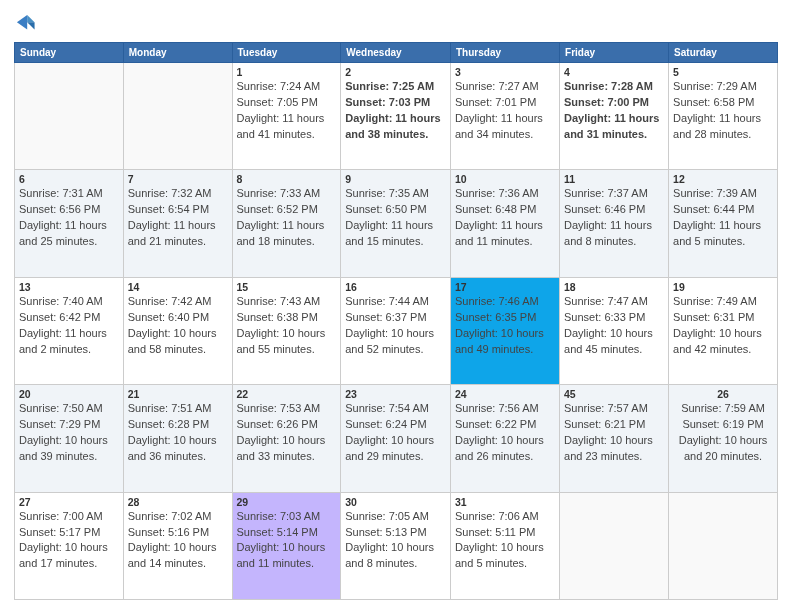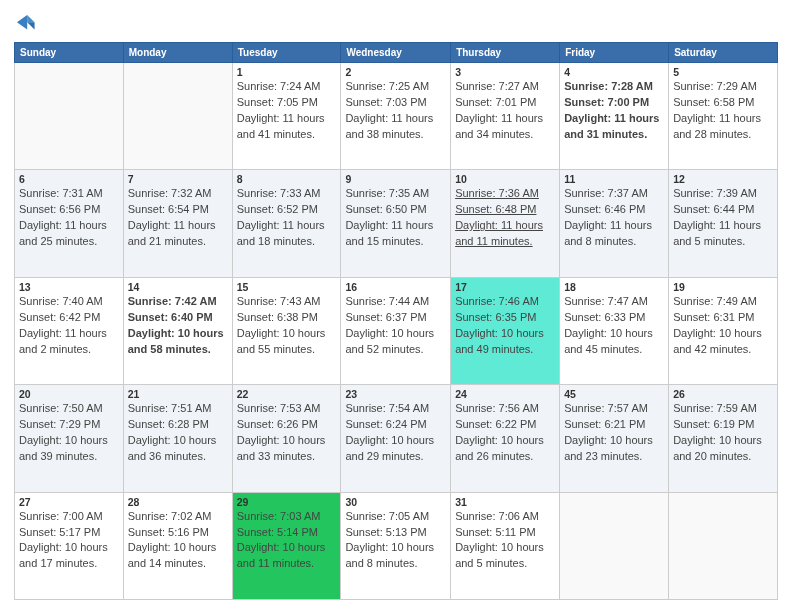--- a/index.html
+++ b/index.html
@@ -140,21 +140,21 @@
           <td class="empty-cell"></td>
           <td class="empty-cell"></td>
           <td style="background-color: rgb(255, 255, 255);">
             <span class="day-num">1</span>
             <div class="day-info" style="white-space: pre-line;">Sunrise: 7:24 AM
 Sunset: 7:05 PM
 Daylight: 11 hours and 41 minutes.</div>
           </td>
           <td style="background-color: rgb(255, 255, 255);">
             <span class="day-num">2</span>
-            <div class="day-info" style="white-space: pre-line;">Sunrise: 7:25 AM
+            <div class="day-info" style="white-space: pre-line; font-weight: bold;">Sunrise: 7:25 AM
 Sunset: 7:03 PM
 Daylight: 11 hours and 38 minutes.</div>
           </td>
           <td style="background-color: rgb(255, 255, 255);">
             <span class="day-num">3</span>
             <div class="day-info" style="white-space: pre-line;">Sunrise: 7:27 AM
 Sunset: 7:01 PM
 Daylight: 11 hours and 34 minutes.</div>
           </td>
           <td style="background-color: rgb(255, 255, 255);">
@@ -190,21 +190,21 @@
 Daylight: 11 hours and 18 minutes.</div>
           </td>
           <td style="background-color: rgb(240, 244, 248);">
             <span class="day-num">9</span>
             <div class="day-info" style="white-space: pre-line;">Sunrise: 7:35 AM
 Sunset: 6:50 PM
 Daylight: 11 hours and 15 minutes.</div>
           </td>
           <td style="background-color: rgb(240, 244, 248);">
             <span class="day-num">10</span>
-            <div class="day-info" style="white-space: pre-line; text-decoration: underline;">Sunrise: 7:36 AM
+            <div class="day-info" style="white-space: pre-line;">Sunrise: 7:36 AM
 Sunset: 6:48 PM
 Daylight: 11 hours and 11 minutes.</div>
           </td>
           <td style="background-color: rgb(240, 244, 248);">
             <span class="day-num">11</span>
             <div class="day-info" style="white-space: pre-line;">Sunrise: 7:37 AM
 Sunset: 6:46 PM
 Daylight: 11 hours and 8 minutes.</div>
           </td>
           <td style="background-color: rgb(240, 244, 248);">
@@ -216,37 +216,37 @@
         </tr>
         <tr>
           <td style="background-color: rgb(255, 255, 255);">
             <span class="day-num">13</span>
             <div class="day-info" style="white-space: pre-line;">Sunrise: 7:40 AM
 Sunset: 6:42 PM
 Daylight: 11 hours and 2 minutes.</div>
           </td>
           <td style="background-color: rgb(255, 255, 255);">
             <span class="day-num">14</span>
-            <div class="day-info" style="white-space: pre-line; font-weight: bold;">Sunrise: 7:42 AM
+            <div class="day-info" style="white-space: pre-line;">Sunrise: 7:42 AM
 Sunset: 6:40 PM
 Daylight: 10 hours and 58 minutes.</div>
           </td>
           <td style="background-color: rgb(255, 255, 255);">
             <span class="day-num">15</span>
             <div class="day-info" style="white-space: pre-line;">Sunrise: 7:43 AM
 Sunset: 6:38 PM
 Daylight: 10 hours and 55 minutes.</div>
           </td>
           <td style="background-color: rgb(255, 255, 255);">
             <span class="day-num">16</span>
             <div class="day-info" style="white-space: pre-line;">Sunrise: 7:44 AM
 Sunset: 6:37 PM
 Daylight: 10 hours and 52 minutes.</div>
           </td>
-          <td style="background-color: #5eead4;">
+          <td style="background-color: #0ea5e9;">
             <span class="day-num">17</span>
             <div class="day-info" style="white-space: pre-line;">Sunrise: 7:46 AM
 Sunset: 6:35 PM
 Daylight: 10 hours and 49 minutes.</div>
           </td>
           <td style="background-color: rgb(255, 255, 255);">
             <span class="day-num">18</span>
             <div class="day-info" style="white-space: pre-line;">Sunrise: 7:47 AM
 Sunset: 6:33 PM
 Daylight: 10 hours and 45 minutes.</div>
@@ -288,41 +288,41 @@
             <div class="day-info" style="white-space: pre-line;">Sunrise: 7:56 AM
 Sunset: 6:22 PM
 Daylight: 10 hours and 26 minutes.</div>
           </td>
           <td style="background-color: rgb(240, 244, 248);">
             <span class="day-num">45</span>
             <div class="day-info" style="white-space: pre-line;">Sunrise: 7:57 AM
 Sunset: 6:21 PM
 Daylight: 10 hours and 23 minutes.</div>
           </td>
-          <td style="background-color: rgb(240, 244, 248);">
+          <td style="background-color: rgb(240, 244, 248); text-align: center;">
             <span class="day-num">26</span>
             <div class="day-info" style="white-space: pre-line;">Sunrise: 7:59 AM
 Sunset: 6:19 PM
 Daylight: 10 hours and 20 minutes.</div>
           </td>
         </tr>
         <tr>
           <td style="background-color: rgb(255, 255, 255);">
             <span class="day-num">27</span>
             <div class="day-info" style="white-space: pre-line;">Sunrise: 7:00 AM
 Sunset: 5:17 PM
 Daylight: 10 hours and 17 minutes.</div>
           </td>
           <td style="background-color: rgb(255, 255, 255);">
             <span class="day-num">28</span>
             <div class="day-info" style="white-space: pre-line;">Sunrise: 7:02 AM
 Sunset: 5:16 PM
 Daylight: 10 hours and 14 minutes.</div>
           </td>
-          <td style="background-color: #22c55e;">
+          <td style="background-color: #c4b5fd;">
             <span class="day-num">29</span>
             <div class="day-info" style="white-space: pre-line;">Sunrise: 7:03 AM
 Sunset: 5:14 PM
 Daylight: 10 hours and 11 minutes.</div>
           </td>
           <td style="background-color: rgb(255, 255, 255);">
             <span class="day-num">30</span>
             <div class="day-info" style="white-space: pre-line;">Sunrise: 7:05 AM
 Sunset: 5:13 PM
 Daylight: 10 hours and 8 minutes.</div>

